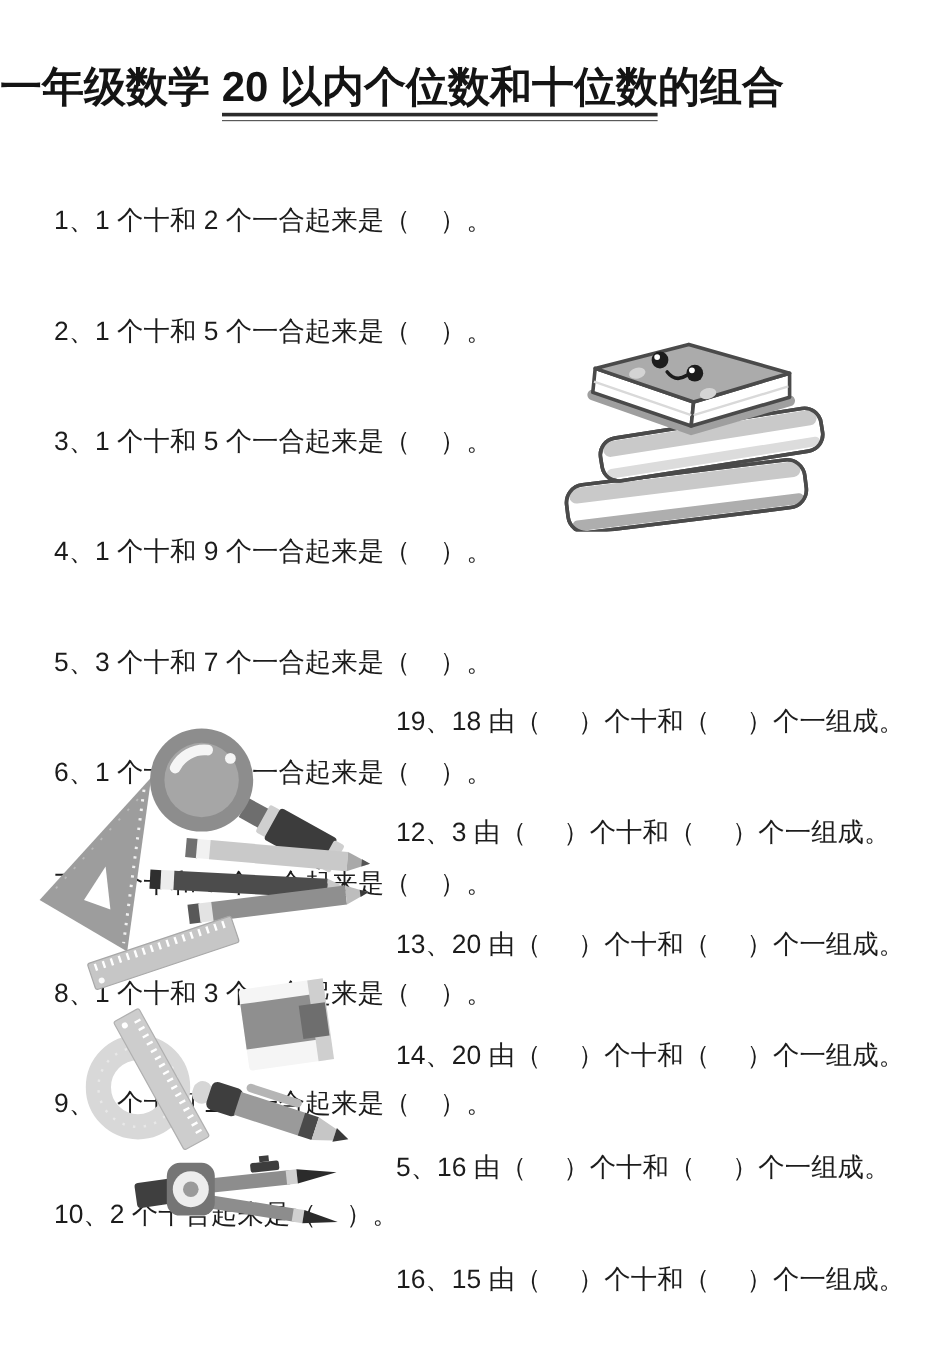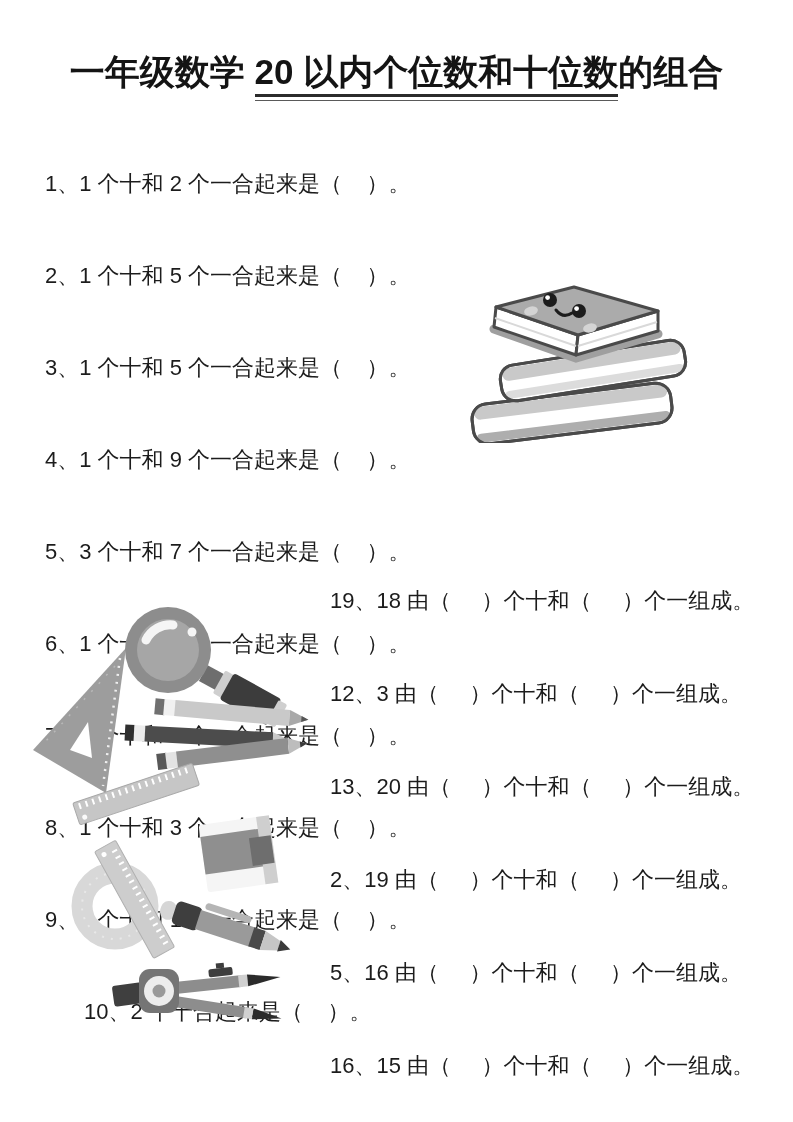--- a/index.html
+++ b/index.html
@@ -1,26 +1,26 @@
 <!DOCTYPE html>
 <html><head>
 <meta charset="utf-8">
 <style>
   html,body{margin:0;padding:0;background:#ffffff;}
   .page{position:relative;width:793px;height:1122px;background:#ffffff;overflow:hidden;
         font-family:"Liberation Sans","DejaVu Sans",sans-serif;color:#1c1c1c;}
-  .title{position:absolute;top:49px;left:0;width:100%;margin:0;text-align:center;
+  .title{position:absolute;top:49px;left:0;width:100%;margin:0;text-align:left;
          font-size:35px;font-weight:bold;color:#141414;white-space:pre;}
   .title .u{position:relative;display:inline-block;padding-bottom:2px;}
   .title .u::after{content:"";position:absolute;left:0;right:0;bottom:-3px;height:3px;
          border-top:3px solid #2b2b2b;border-bottom:1px solid #5a5a5a;}
   .qcol{position:absolute;font-size:22px;white-space:pre;}
   .q{display:block;}
   .left-col{left:45px;top:112px;}
-  .left-col .q{height:40px;line-height:40px;text-align:center;}
+  .left-col .q{height:40px;line-height:40px;}
   .right-col{left:330px;top:528px;}
   .right-col .q{height:41px;line-height:41px;}
   .books-svg{position:absolute;left:466px;top:281px;width:228px;height:162px;}
   .stationery-svg{position:absolute;left:25px;top:592px;width:300px;height:470px;}
 </style>
 </head>
 <body>
 
 <div class="page">
 
@@ -36,21 +36,21 @@
     <span class="q">7、1 个十和 6 个一合起来是（    ）。</span>
     <span class="q">8、1 个十和 3 个一合起来是（    ）。</span>
     <span class="q">9、1 个十和 1 个一合起来是（    ）。</span>
     <span class="q">10、2 个十合起来是（    ）。</span>
   </div>
 
   <div class="qcol right-col">
     <span class="q">19、18 由（     ）个十和（     ）个一组成。</span>
     <span class="q">12、3 由（     ）个十和（     ）个一组成。</span>
     <span class="q">13、20 由（     ）个十和（     ）个一组成。</span>
-    <span class="q">2、19 由（     ）个十和（     ）个一组成。</span>
+    <span class="q">14、20 由（     ）个十和（     ）个一组成。</span>
     <span class="q">5、16 由（     ）个十和（     ）个一组成。</span>
     <span class="q">16、15 由（     ）个十和（     ）个一组成。</span>
     
     
     
     
     
     
     
   </div>

